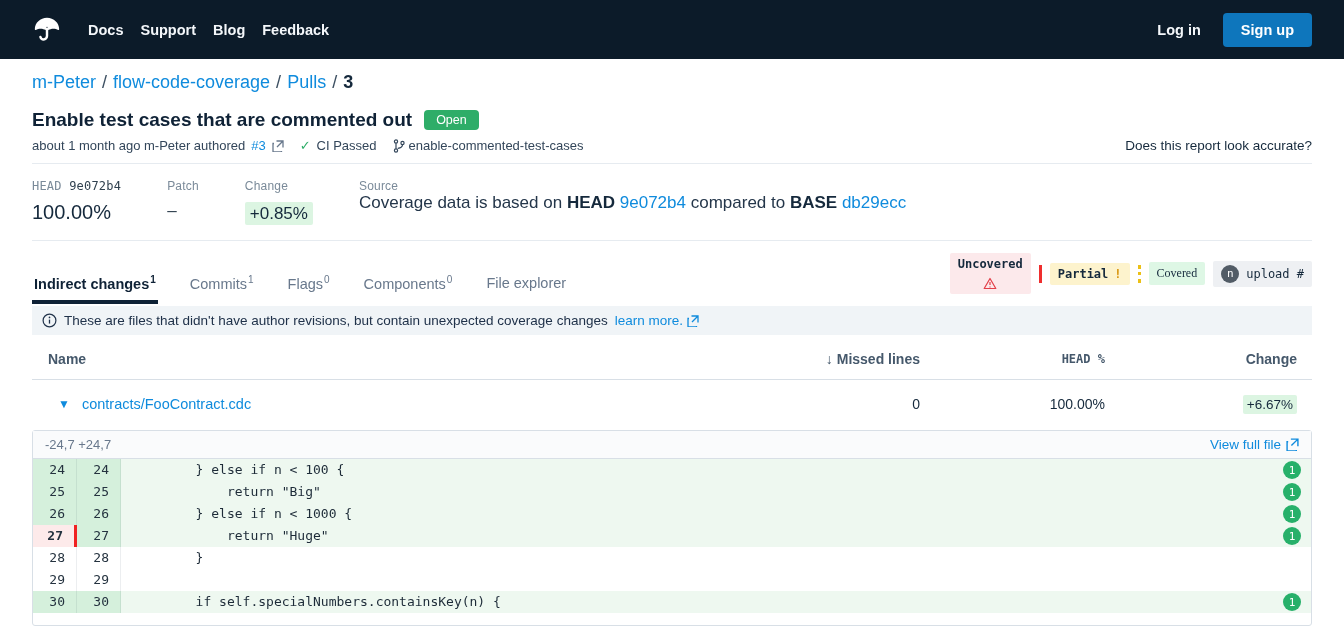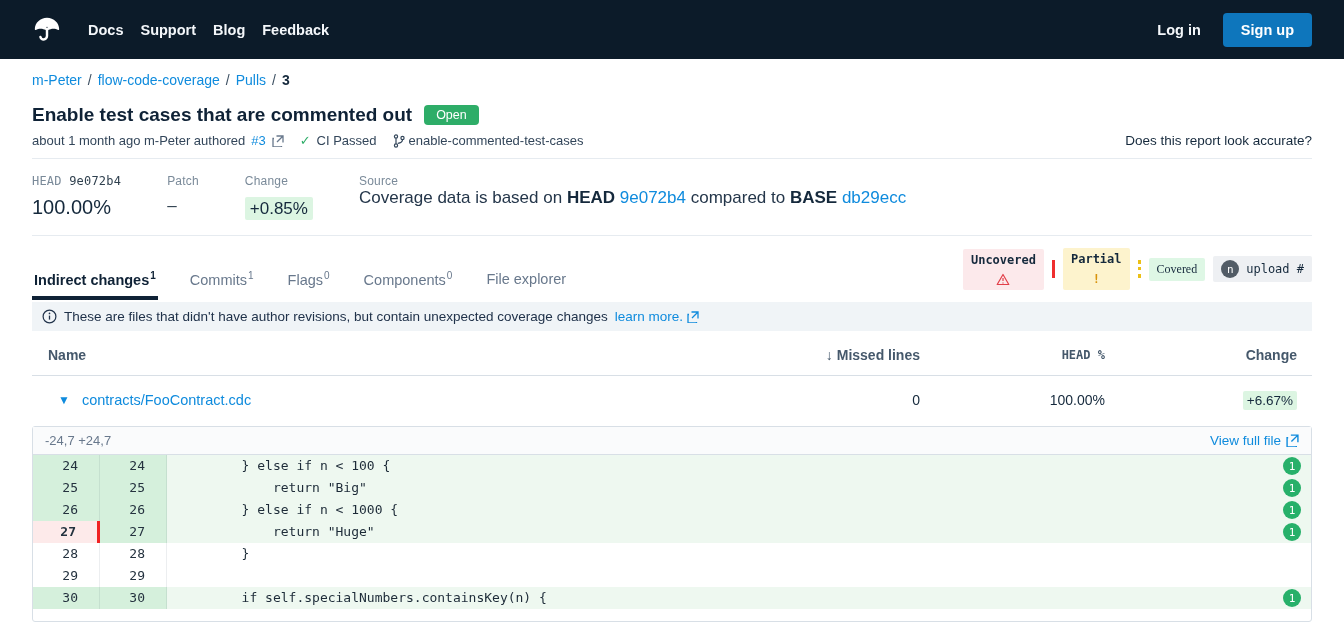--- a/index.html
+++ b/index.html
@@ -13,21 +13,21 @@
   .nav-links { display:flex; gap:17px; }
   .nav-link { color:#f4f7fa; font-size:14.5px; font-weight:700; text-decoration:none; cursor:pointer; }
   .nav-right { margin-left:auto; display:flex; align-items:center; gap:22px; }
   .login-link { color:#f4f7fa; font-size:14.5px; font-weight:700; cursor:pointer; }
   .signup-btn { background:#0e76bc; color:#fff; font-size:14.5px; font-weight:700; border:none;
                 border-radius:4px; padding:9px 18px; cursor:pointer; }
 
   .page { padding:0 32px; }
 
   
-  .breadcrumb { padding-top:13px; font-size:14px; display:flex; gap:6px; align-items:center; }
+  .breadcrumb { padding-top:13px; font-size:18px; display:flex; gap:6px; align-items:center; }
   .crumb-link { color:#0f8bdd; cursor:pointer; }
   .crumb-sep { color:#3c4f61; }
   .crumb-current { font-weight:700; color:#15293c; }
 
   
   .title-row { margin-top:16px; display:flex; align-items:center; gap:12px; }
   .pull-title { font-size:19px; font-weight:700; color:#0f2236; }
   .open-badge { background:#2ead68; color:#fff; font-size:12.5px; font-weight:400;
                 padding:3px 12px; border-radius:4px; }
   .meta-row { margin-top:7px; display:flex; align-items:center; font-size:13px; color:#33465a; }
@@ -54,21 +54,21 @@
   .tabs { display:flex; gap:30px; }
   .tab { background:none; border:none; font-family:inherit; font-size:14.5px; color:#68788c;
          cursor:pointer; padding:6px 2px 12px 2px; position:relative; }
   .tab sup { font-size:10px; margin-left:1px; }
   .tab.active { color:#0f2236; font-weight:700; }
   .tab.active::after { content:""; position:absolute; left:0; right:0; bottom:0; height:4px; background:#0f2236; }
   .legend { margin-left:auto; display:flex; align-items:center; gap:8px; padding-bottom:10px;
             font-family:"DejaVu Sans Mono","Liberation Mono",monospace; font-size:12px; }
   .chip { display:flex; align-items:center; gap:6px; padding:4px 8px; border-radius:2px; }
   .chip.uncov { background:#fce9eb; font-weight:700;flex-direction:column; }
-  .chip.part  { background:#fdf3cd; font-weight:700;flex-direction:column; }
+  .chip.part  { background:#fdf3cd; font-weight:700; }
   .chip.cov   { background:#def7e5;font-family:Liberation Serif, serif; }
   .chip.upload { background:#eef0f3; gap:7px; }
   .bar-red { width:3px; height:18px; background:#ef2e2e; }
   .bar-dotted { width:0; height:18px; border-left:3px dotted #ecc016; }
   .excl { color:#d8930c; font-weight:700; }
   .n-circle { width:18px; height:18px; border-radius:50%; background:#525c66; color:#fff;
               display:flex; align-items:center; justify-content:center; font-size:11px; }
 
   
   .banner { background:#f0f4f7; padding:7px 10px; display:flex; align-items:center; gap:7px;
@@ -89,21 +89,21 @@
   .file-link { color:#0f8bdd; cursor:pointer; font-size:14.5px; }
   .chg-sm { background:#dcf5e2; padding:2px 4px; border-radius:2px; font-size:13.5px; }
 
   
   .diff-box { border:1px solid #d8dfe6; border-radius:3px; margin-top:2px; }
   .diff-head { display:flex; align-items:center; justify-content:space-between; background:#fafbfc;
                border-bottom:1px solid #d8dfe6; padding:5px 12px; height:28px; }
   .diff-range { color:#68788c; font-size:13px;text-align:right; }
   .view-full { color:#0f8bdd; font-size:13.5px; cursor:pointer; display:inline-flex; align-items:center; gap:5px; }
   .diff-row { display:flex; height:22px; position:relative; font-family:"DejaVu Sans Mono","Liberation Mono",monospace; font-size:13px; }
-  .gut { width:67px; flex:none; text-align:right; padding-right:21px; line-height:22px; color:#24323f;
+  .gut { width:44px; flex:none; text-align:right; padding-right:11px; line-height:22px; color:#24323f;
          border-right:1px solid rgba(15,40,60,.08); }
   .gut.covered { background:#d5f0dc; }
   .gut.uncovered { background:#fdeaea; font-weight:700; border-right:3px solid #f02222; }
   .code { flex:1; line-height:22px; padding-left:12px; white-space:pre; color:#1d2b38; }
   .code.covered { background:#eef8f0; }
   .hit-badge { position:absolute; right:10px; top:2px; width:18px; height:18px; border-radius:50%;
                background:#27b06a; color:#fff; font-size:11px; display:flex; align-items:center;
                justify-content:center; }
   .diff-filler { height:12px; }
 

